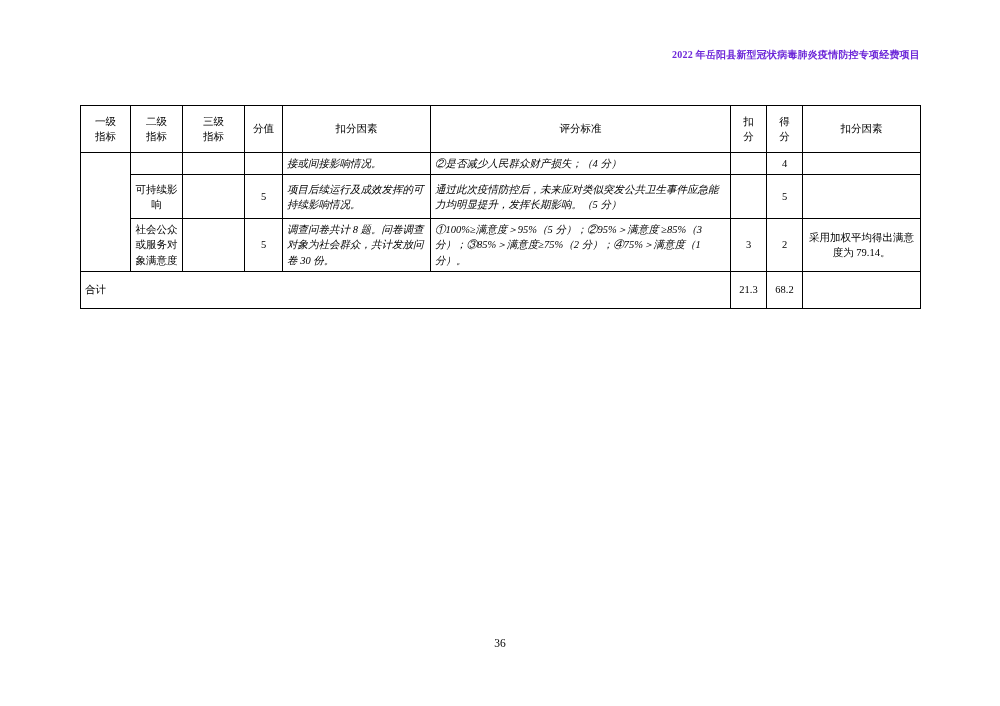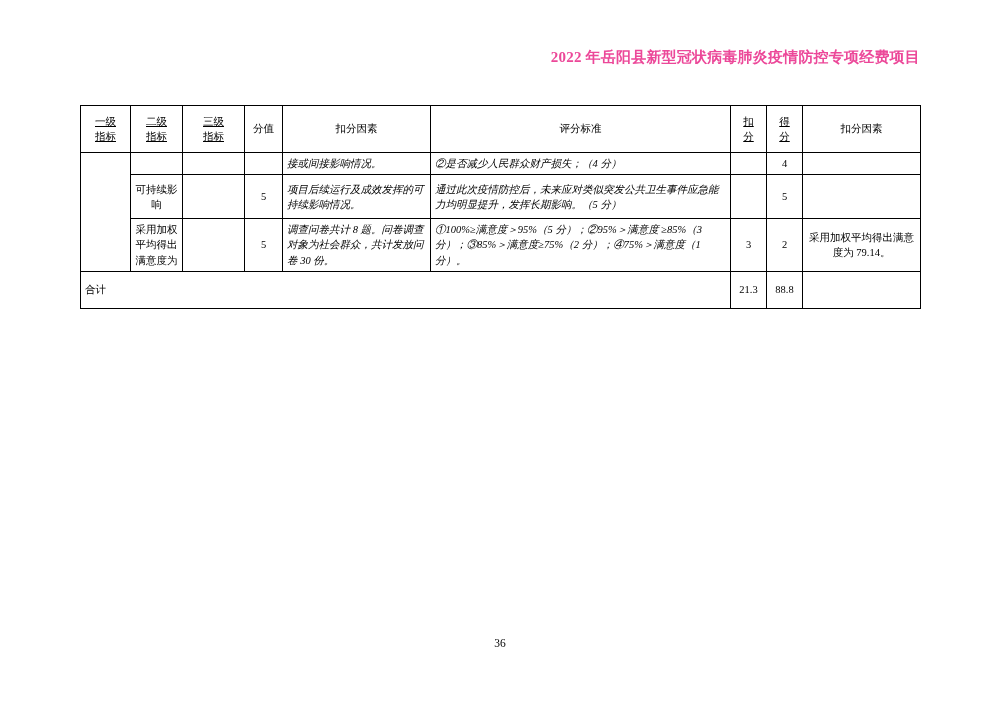--- a/index.html
+++ b/index.html
@@ -15,23 +15,23 @@
     width: 1000px;
     height: 706px;
     background: #ffffff;
     margin: 0 auto;
     overflow: hidden;
   }
   .header {
     position: absolute;
     top: 48px;
     right: 80px;
-    font-size: 15px;
+    font-size: 10px;
     font-weight: bold;
-    color: #ec4899;
+    color: #6d28d9;
     letter-spacing: 0.2px;
     white-space: nowrap;
   }
   .table-wrap {
     position: absolute;
     top: 105px;
     left: 80px;
     width: 840px;
   }
   table.grid {
@@ -69,21 +69,21 @@
   }
   .pagenum {
     position: absolute;
     left: 0;
     right: 0;
     top: 637px;
     text-align: center;
     font-size: 11.5px;
     color: #000;
   }
-  .twoline { white-space: pre-line; text-decoration: underline; }
+  .twoline { white-space: pre-line; }
 </style>
 </head>
 <body>
 
 <div class="page">
 
   <div class="header">2022 年岳阳县新型冠状病毒肺炎疫情防控专项经费项目</div>
 
   <div class="table-wrap">
     <table class="grid">
@@ -133,34 +133,34 @@
           <td class="c-center"></td>
           <td class="c-center">5</td>
           <td class="c-left cell-pad">项目后续运行及成效发挥的可持续影响情况。</td>
           <td class="c-left cell-pad">通过此次疫情防控后，未来应对类似突发公共卫生事件应急能力均明显提升，发挥长期影响。（5 分）</td>
           <td class="c-center"></td>
           <td class="c-center">5</td>
           <td class="c-center"></td>
         </tr>
 
         <tr class="tall">
-          <td class="c-center">采用加权平均得出满意度为</td>
+          <td class="c-center">社会公众或服务对象满意度</td>
           <td class="c-center"></td>
           <td class="c-center">5</td>
           <td class="c-left cell-pad">调查问卷共计 8 题。问卷调查对象为社会群众，共计发放问卷 30 份。</td>
           <td class="c-left cell-pad">①100%≥满意度＞95%（5 分）；②95%＞满意度 ≥85%（3 分）；③85%＞满意度≥75%（2 分）；④75%＞满意度（1 分）。</td>
           <td class="c-center">3</td>
           <td class="c-center">2</td>
           <td class="c-center">采用加权平均得出满意度为 79.14。</td>
         </tr>
 
         <tr class="total-row">
           <td colspan="6" class="total-label">合计</td>
           <td class="c-center">21.3</td>
-          <td class="c-center">88.8</td>
+          <td class="c-center">68.2</td>
           <td class="c-center"></td>
         </tr>
       </tbody>
     </table>
   </div>
 
   <div class="pagenum">36</div>
 
 </div>
 

